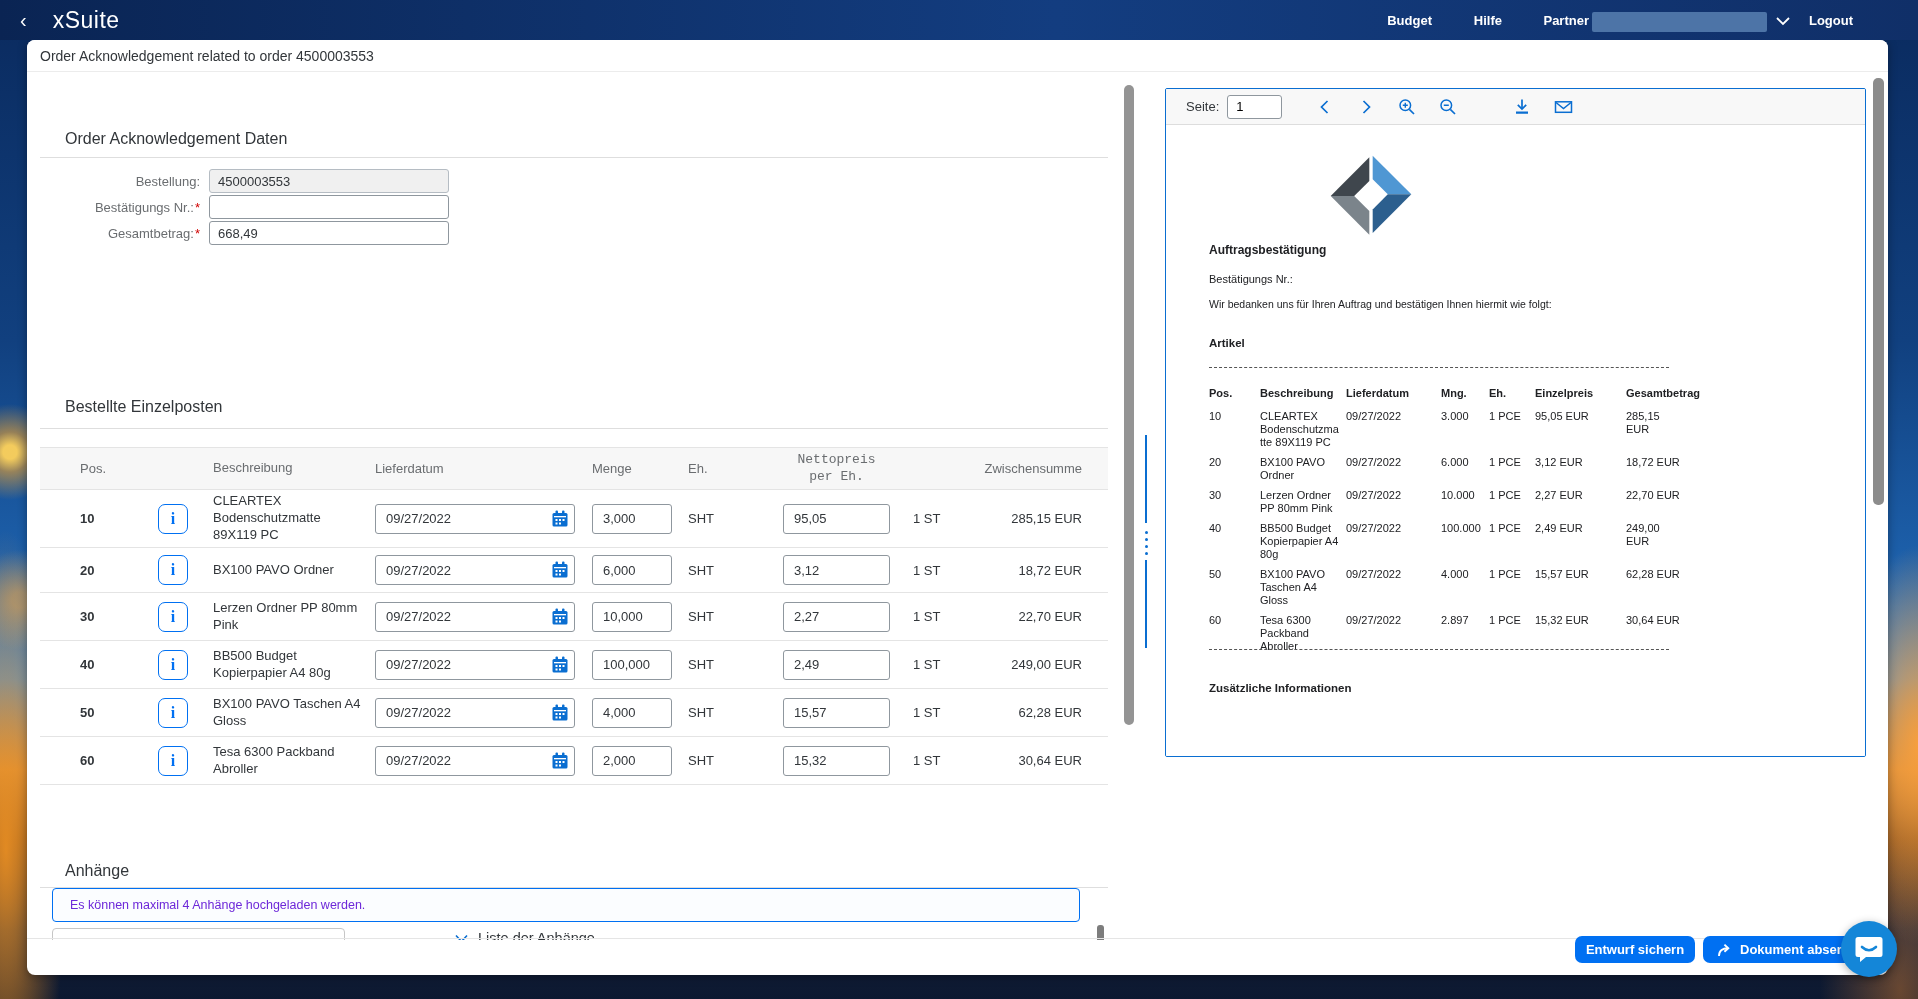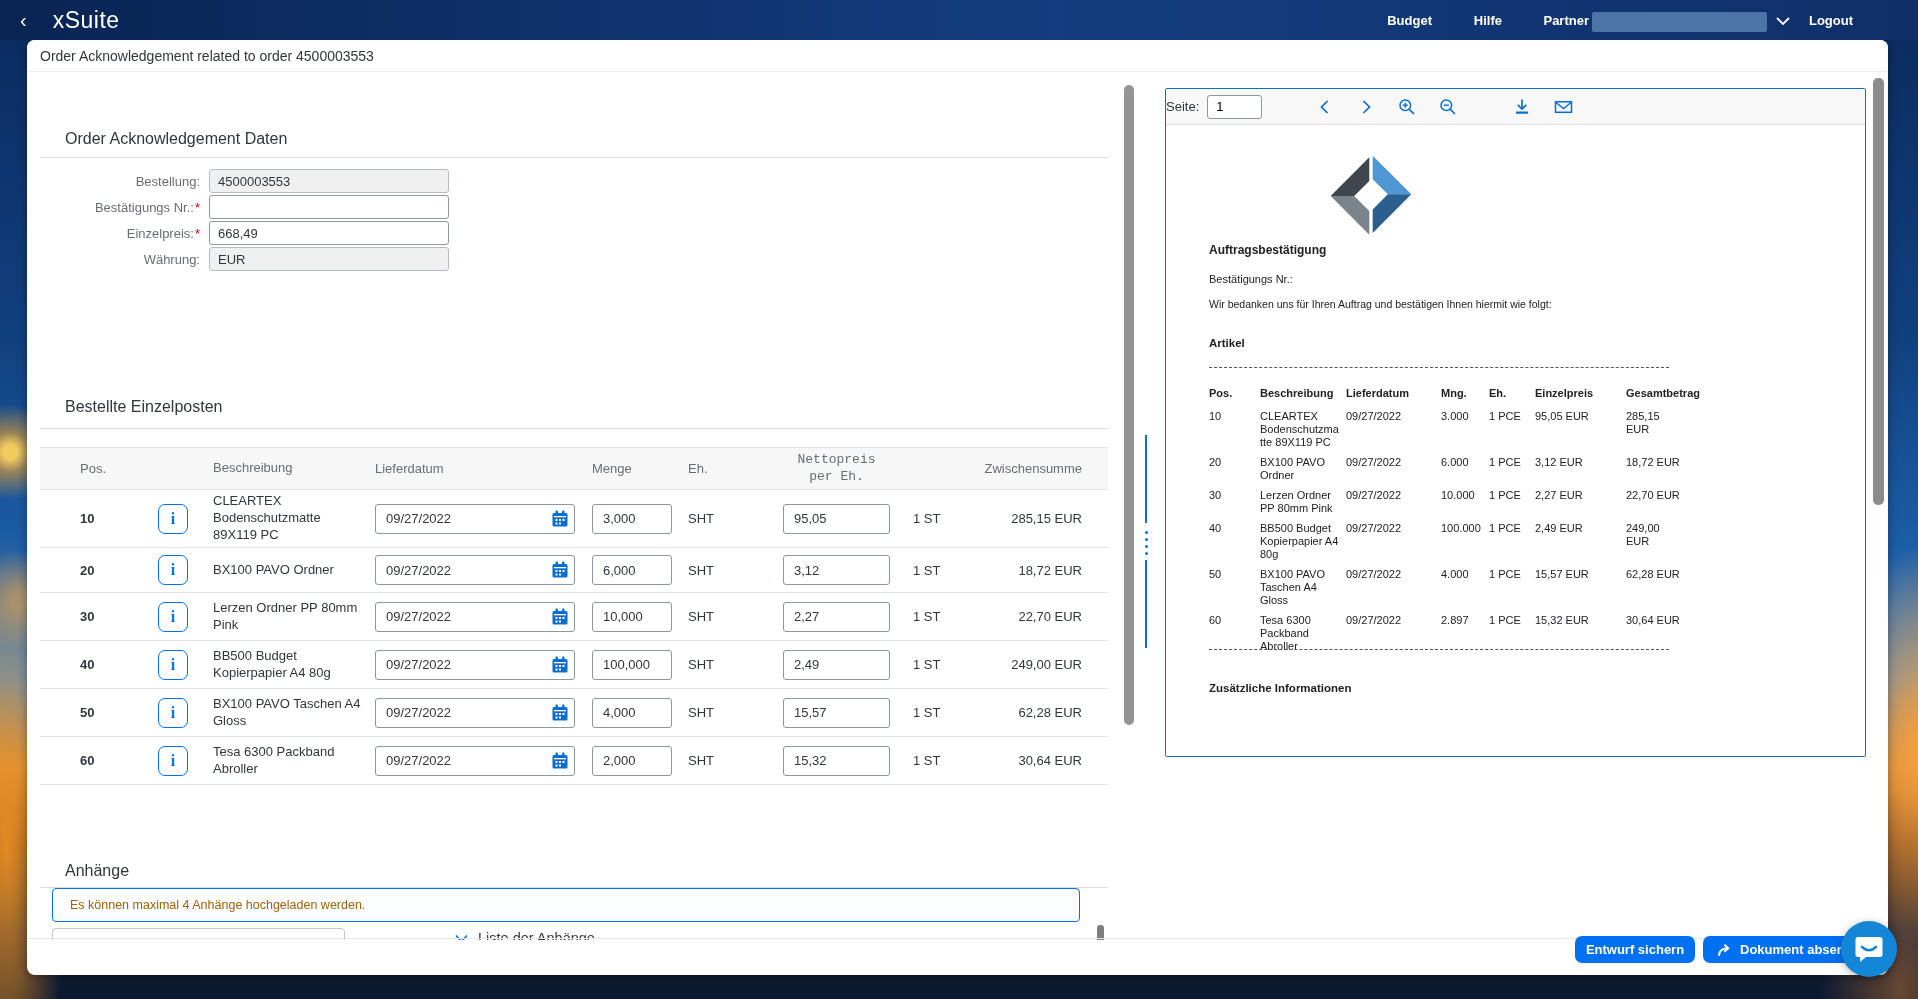--- a/index.html
+++ b/index.html
@@ -65,36 +65,36 @@
     font-weight:700; font-size:16px; background:#fff; cursor:pointer;}
   .date-wrap{ position:relative; width:200px; height:30px;}
   .date-inp{ width:200px; height:30px; border:1px solid #8f979e; border-radius:3px; font-size:13px;
     font-family:"Liberation Sans",sans-serif; color:#32363a; padding:0 30px 0 10px;}
   .cal-ico{ position:absolute; right:6px; top:6px; cursor:pointer;}
   .small-inp{ width:80px; height:30px; border:1px solid #8f979e; border-radius:3px; font-size:13px;
     font-family:"Liberation Sans",sans-serif; color:#32363a; padding:0 10px;}
   .price-inp{ width:107px;}
   
   .info-strip{ position:absolute; left:25px; top:816px; width:1028px; height:34px; border:1.5px solid #0070f2;
-    border-radius:4px; background:#fbfdff; display:flex; align-items:center; padding-left:17px; font-size:12.5px; color:#a16207;}
+    border-radius:4px; background:#fbfdff; display:flex; align-items:center; padding-left:17px; font-size:12.5px; color:#6d28d9;}
   .upload-box{ position:absolute; left:25px; top:856px; width:293px; height:70px; border:1px solid #c6c6c6; border-radius:4px; background:#fff;}
   .list-head{ position:absolute; left:428px; top:858px; display:flex; align-items:center; font-size:14.5px; color:#32363a;}
   .list-head .chev{ color:#0a6ed1; margin-right:10px;}
   .mini-scroll{ position:absolute; left:1070px; top:853px; width:7px; height:47px; background:#7d7d7d; border-radius:3px;}
   
   .lp-scroll{ position:absolute; left:1097px; top:45px; width:10px; height:640px; background:#949494; border-radius:5px;}
   .splitter{ position:absolute; left:1112px; top:32px; width:14px; height:868px; cursor:col-resize;}
   .split-line{ position:absolute; left:6px; width:2px; background:#0a6ed1;}
   .split-dot{ position:absolute; left:5.5px; width:3px; height:3px; border-radius:50%; background:#0a6ed1;}
   .rp-scroll{ position:absolute; left:1846px; top:38px; width:11px; height:427px; background:#8c8c8c; border-radius:5px;}
   
   .viewer{ position:absolute; left:1138px; top:48px; width:701px; height:669px; border:1px solid #0a6ed1; border-radius:2px; background:#fff; overflow:hidden;}
   .vtoolbar{ position:absolute; left:0; top:0; width:100%; height:36px; background:#f8f8f8; border-bottom:1px solid #ddd;
     display:flex; align-items:center; font-size:13px; color:#32363a;}
-  .vtoolbar .plabel{ }
+  .vtoolbar .plabel{ margin-left:20px;}
   .page-inp{ margin-left:8px; width:55px; height:24px; border:1px solid #8f979e; border-radius:3px;
     font-size:13px; font-family:"Liberation Sans",sans-serif; padding:0 8px; background:#fff;}
   .vico{ position:absolute; top:9px; cursor:pointer; width:18px; height:18px;}
   .doc{ position:absolute; left:0; top:36px; width:100%; height:633px; background:#fff; color:#202124;}
   .logo{ position:absolute; left:163px; top:26px;}
   .doc-title{ position:absolute; left:43px; top:118px; font-size:12px; font-weight:700;}
   .doc-conf{ position:absolute; left:43px; top:148px; font-size:11px;}
   .doc-intro{ position:absolute; left:43px; top:173px; font-size:10.5px;}
   .doc-artikel{ position:absolute; left:43px; top:212px; font-size:11.5px; font-weight:700;}
   .dash{ position:absolute; left:43px; width:460px; border-top:1.3px dashed #555;}
@@ -149,26 +149,22 @@
 
     <div class="form-row" style="left:13px; top:97px;">
       <span class="form-label">Bestellung:</span>
       <input class="inp readonly" readonly="" value="4500003553" style="">
     </div>
     <div class="form-row" style="left:13px; top:123px;">
       <span class="form-label"><span>Bestätigungs Nr.:</span><span class="req">*</span></span>
       <input class="inp" value="" style="">
     </div>
     <div class="form-row" style="left:13px; top:149px;">
-      <span class="form-label"><span>Einzelpreis:</span><span class="req">*</span></span>
+      <span class="form-label"><span>Gesamtbetrag:</span><span class="req">*</span></span>
       <input class="inp" value="668,49" style="">
-    </div>
-    <div class="form-row" style="left:13px; top:175px;">
-      <span class="form-label">Währung:</span>
-      <input class="inp readonly" readonly="" value="EUR" style="">
     </div>
 
     <div class="sec-head" style="left:38px; top:326px;">Bestellte Einzelposten</div>
     <div class="sec-line" style="top:356px;"></div>
 
     <div class="itable">
       <div class="irow ihead">
         <div class="c1">Pos.</div>
         <div class="c2"></div>
         <div class="c3">Beschreibung</div>

